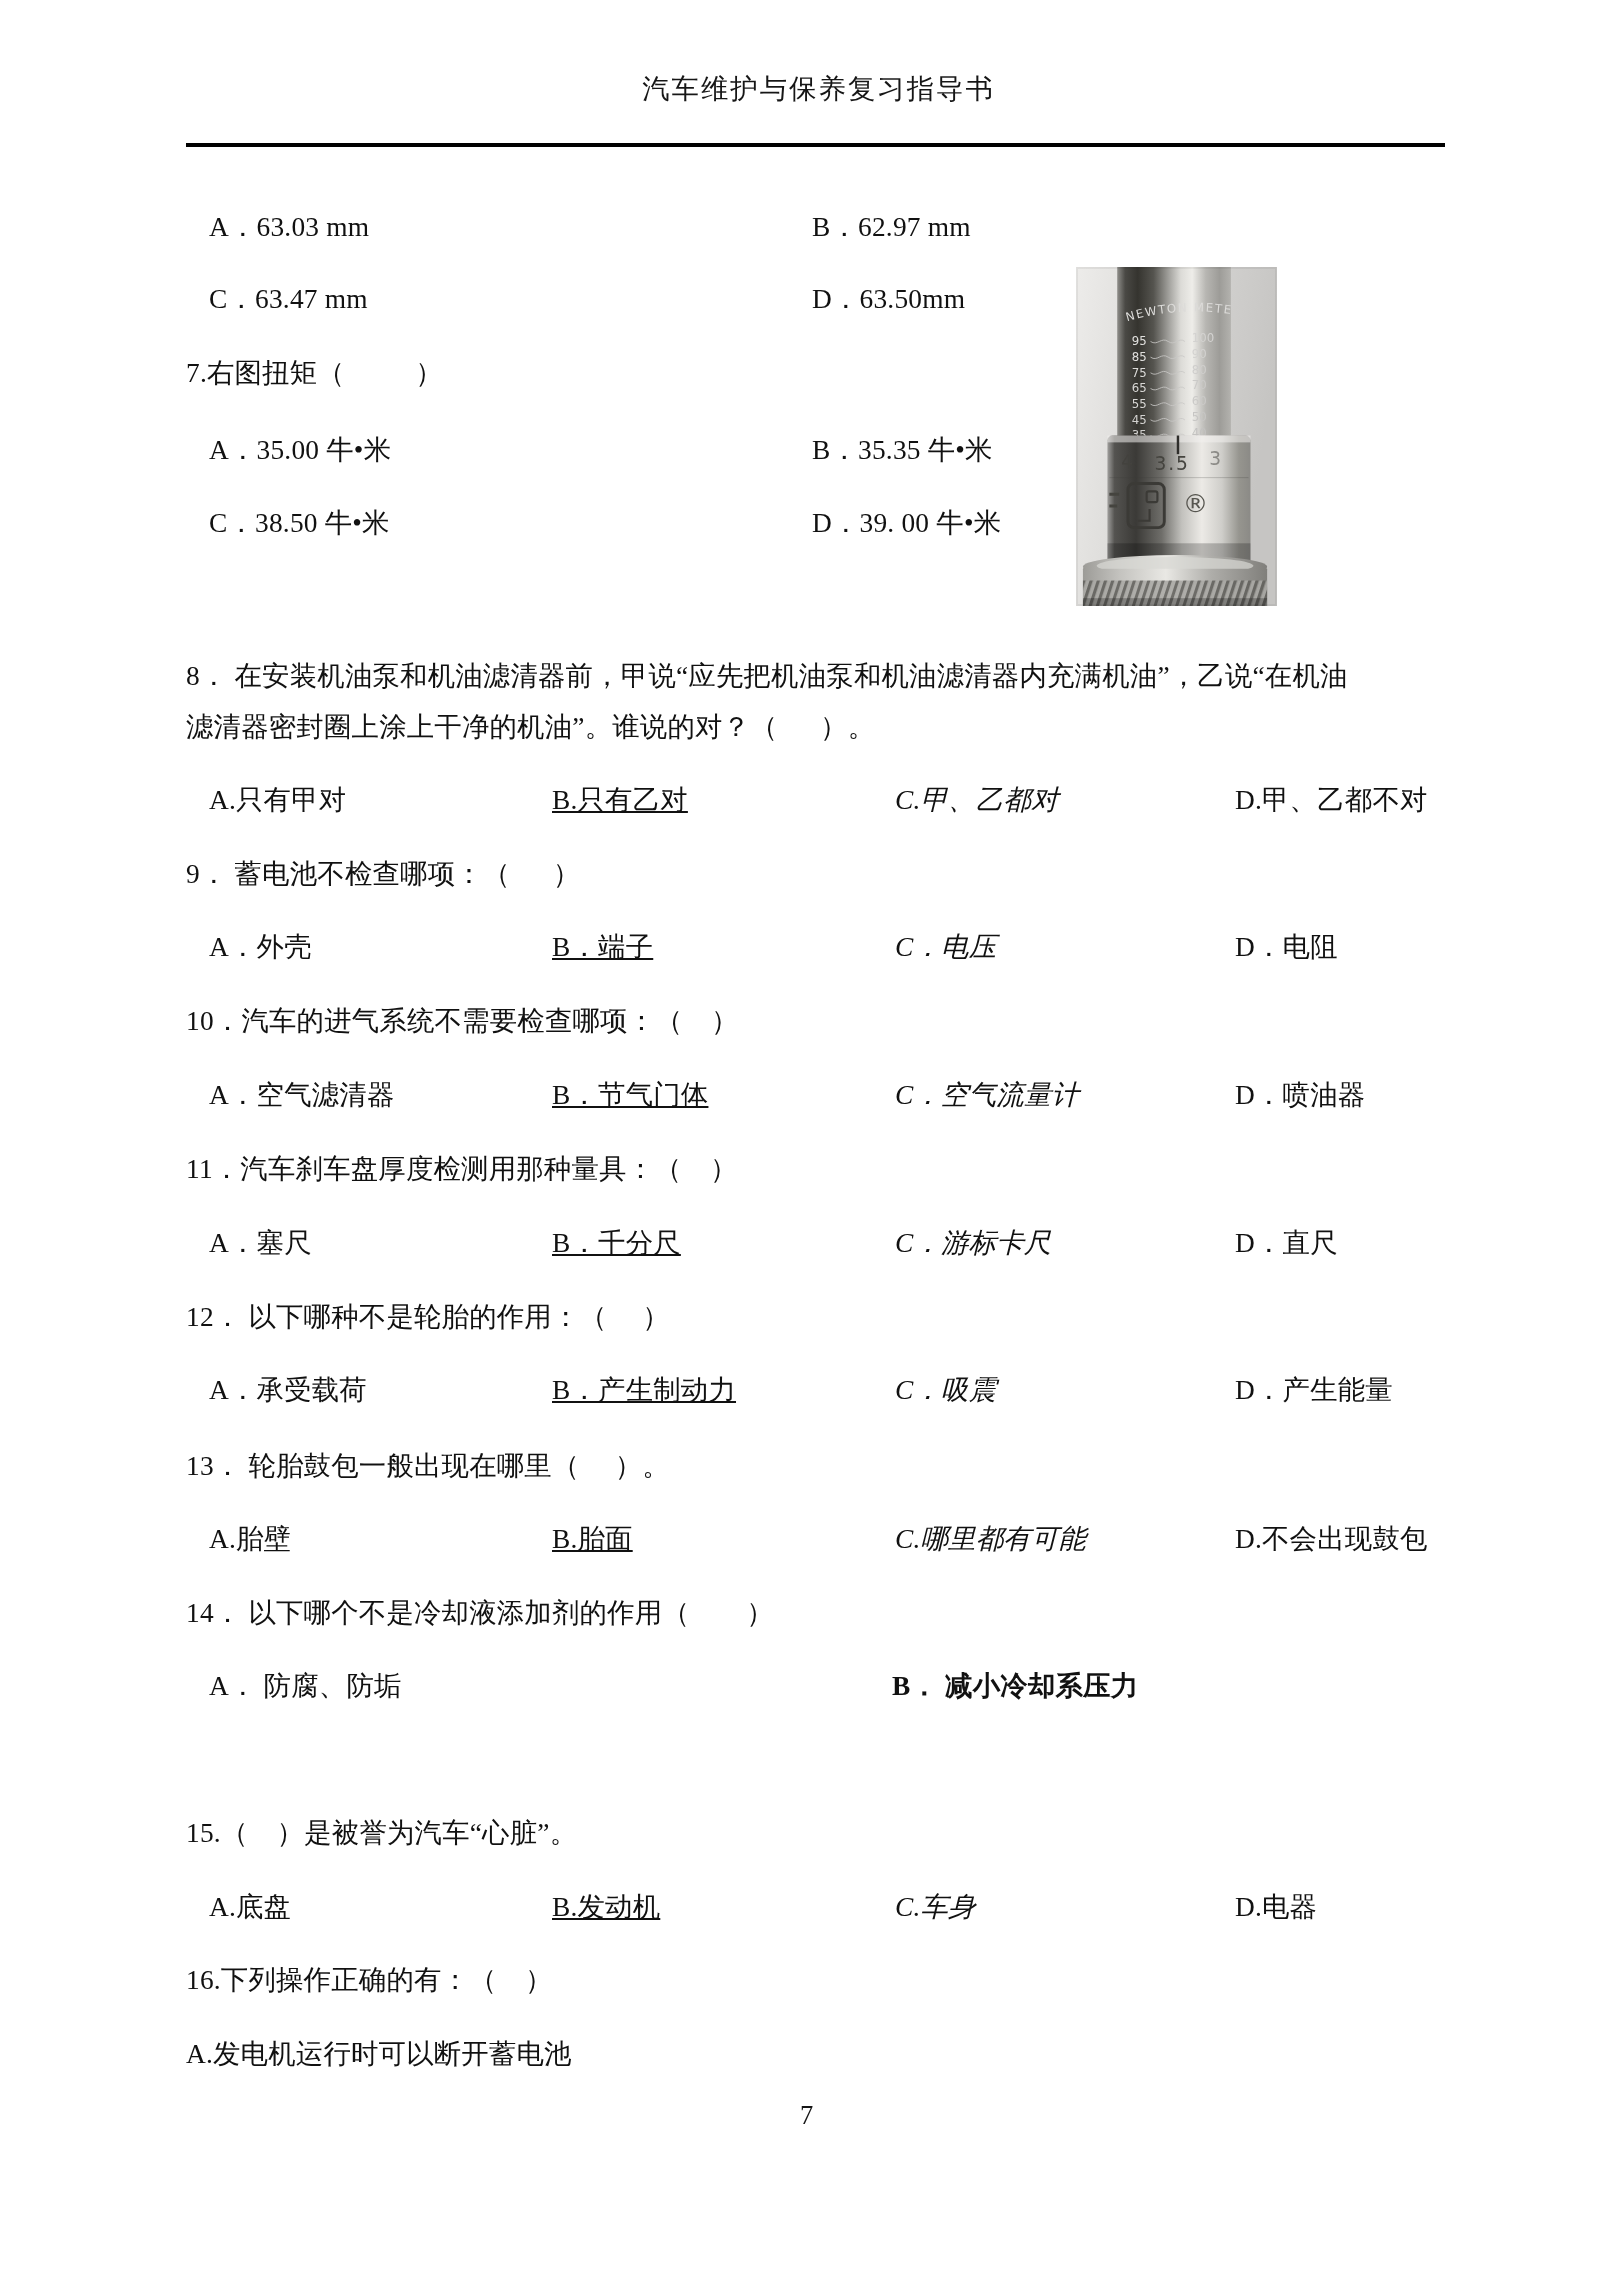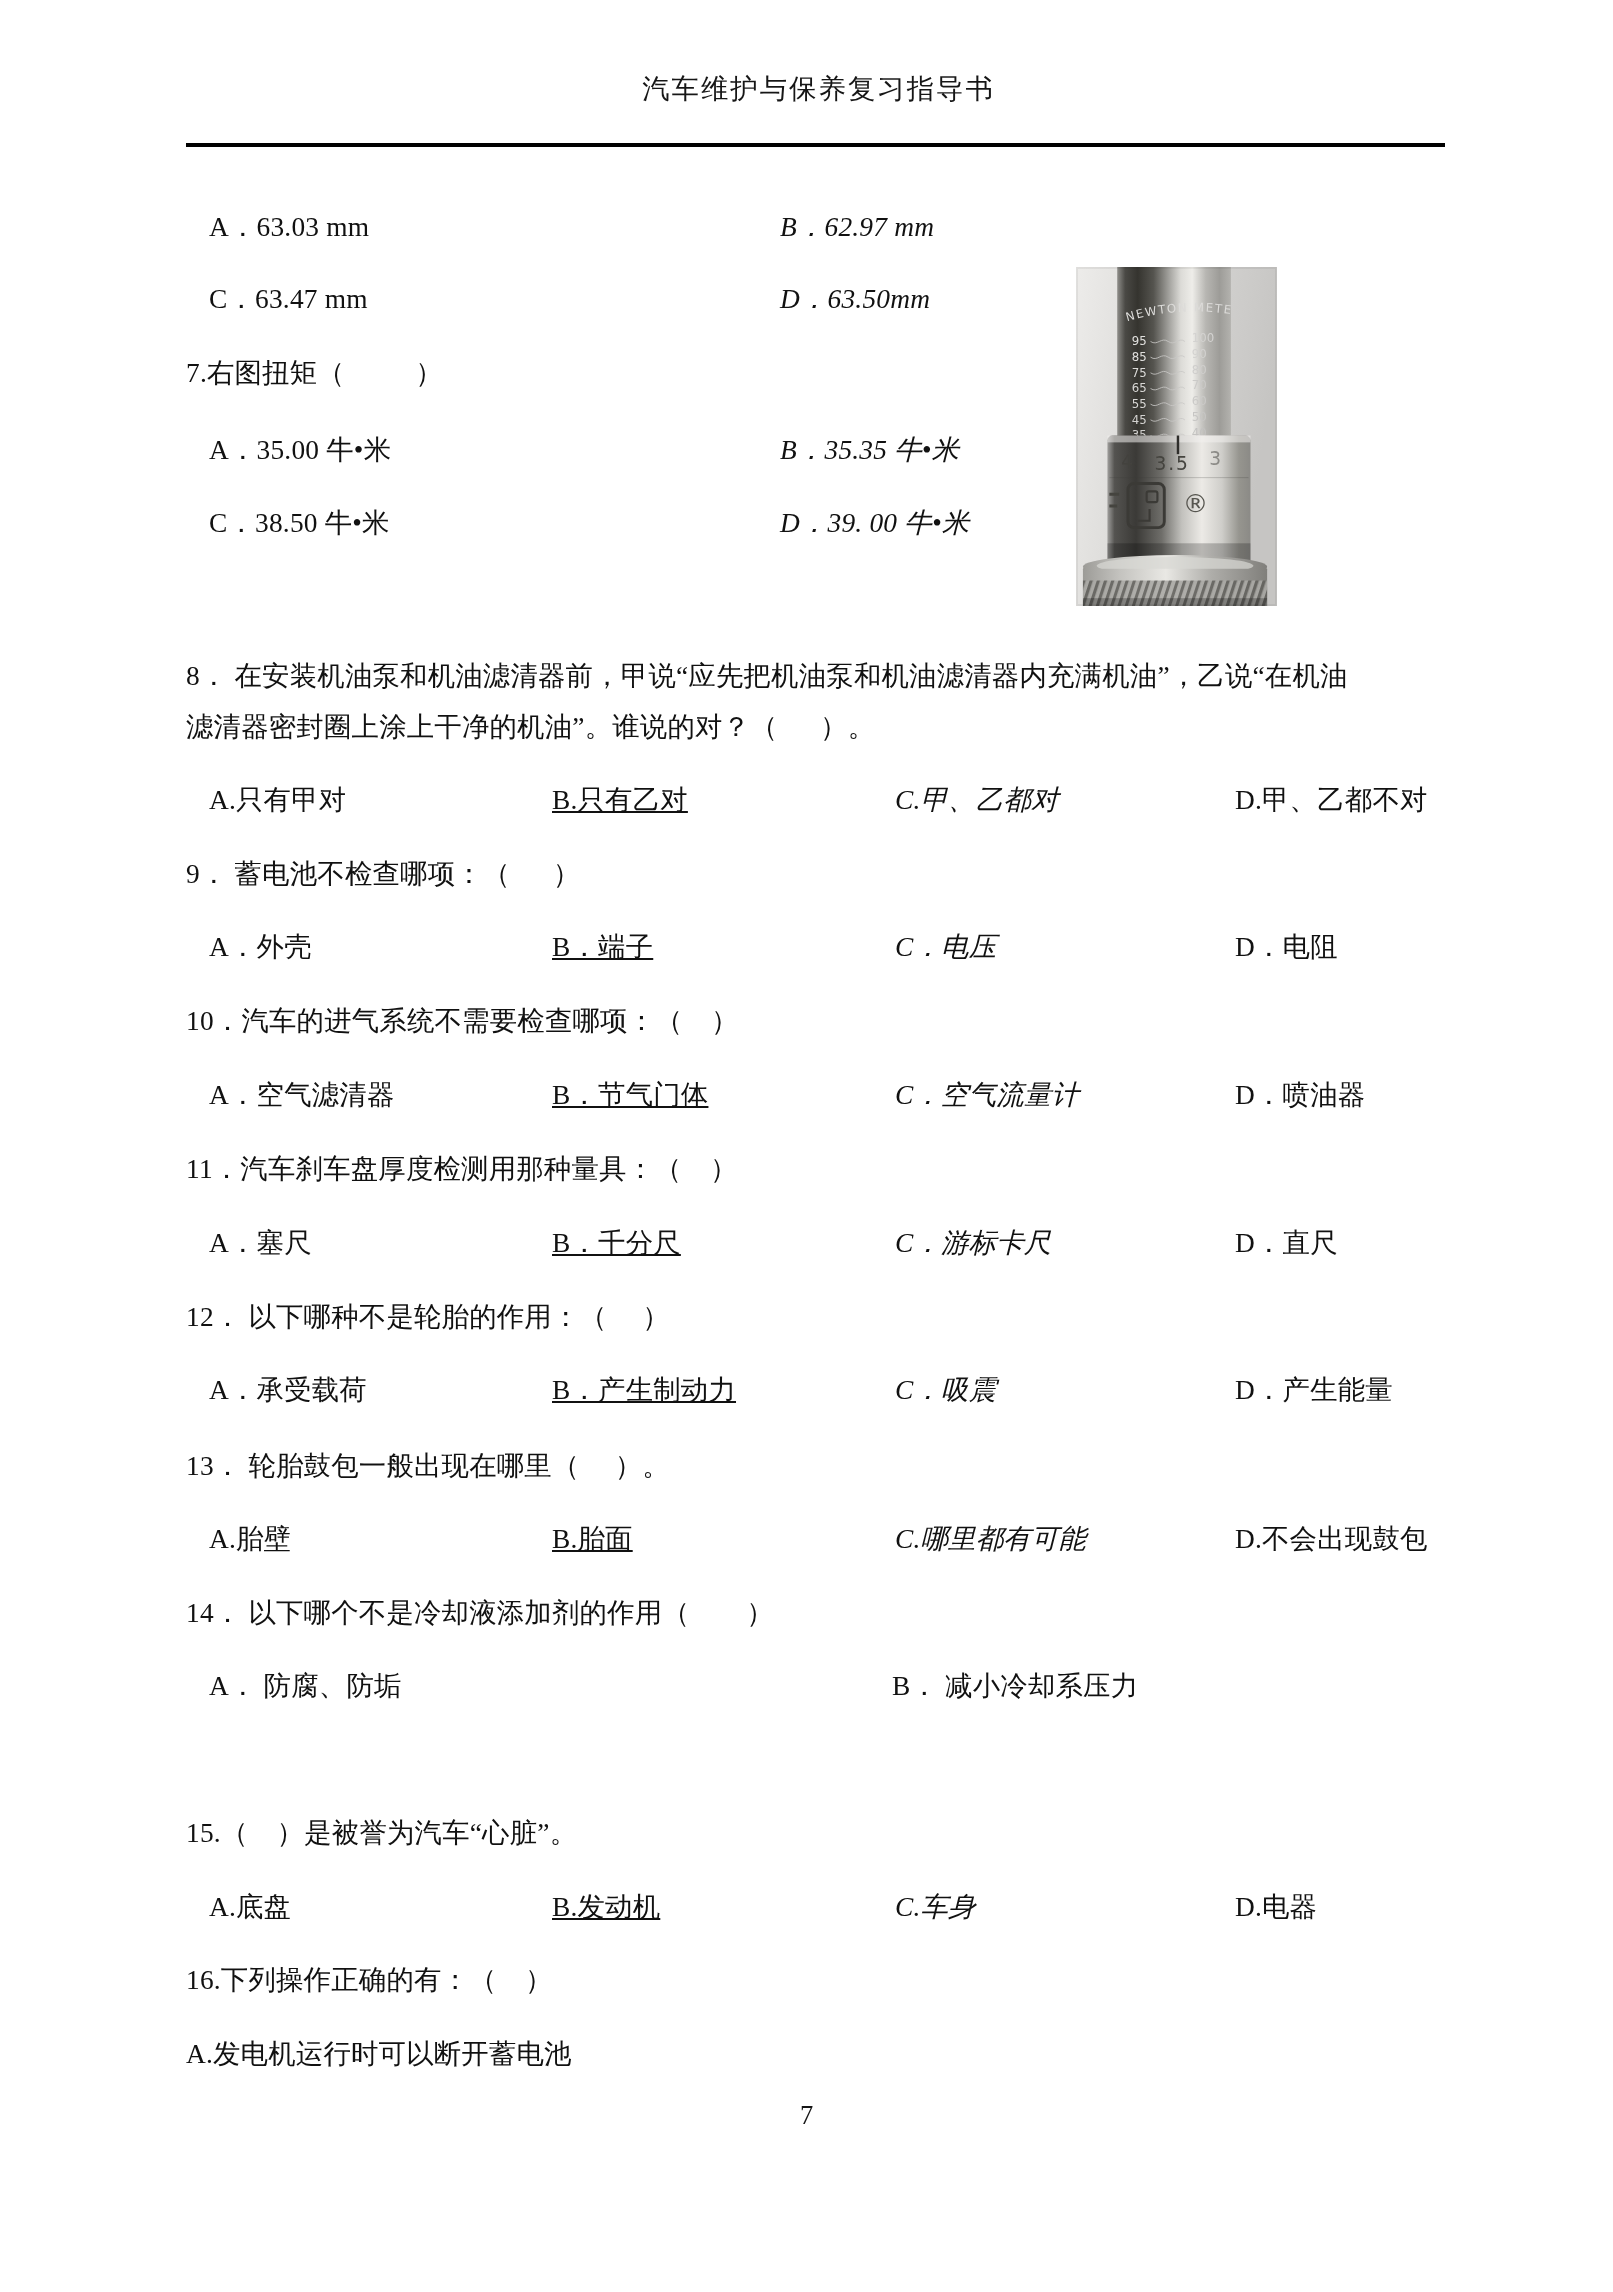--- a/index.html
+++ b/index.html
@@ -16,22 +16,22 @@
   .doc-header-rule{
     position:absolute;top:143px;left:186px;width:1259px;height:3.9px;background:#000;
   }
   .row{position:absolute;left:0;width:1613px;height:39px;line-height:39px;font-size:27.4px;letter-spacing:0.2px;}
   .cell{position:absolute;top:0;white-space:pre;margin-left:20px;}
   .qtext{position:absolute;left:186px;top:0;white-space:pre;}
   .c1{left:189px;}
   .c2{left:532px;text-decoration:underline;}
   .c3{left:875px;font-style:italic;}
   .c4{left:1215px;}
-  .cb{left:760px;font-style:italic;}   
-  .cb14{left:872px;} 
+  .cb{left:792px;}   
+  .cb14{left:872px;font-weight:bold;} 
   .photo{
     position:absolute;left:1076px;top:267px;width:201px;height:339px;
   }
   .footer-page-number{
     position:absolute;top:2096px;left:0;right:0;height:39px;line-height:39px;
     text-align:center;font-size:26.5px;color:#161616;
   }
   svg text{font-family:"DejaVu Sans","Liberation Sans",sans-serif;}
 </style>
 </head>

